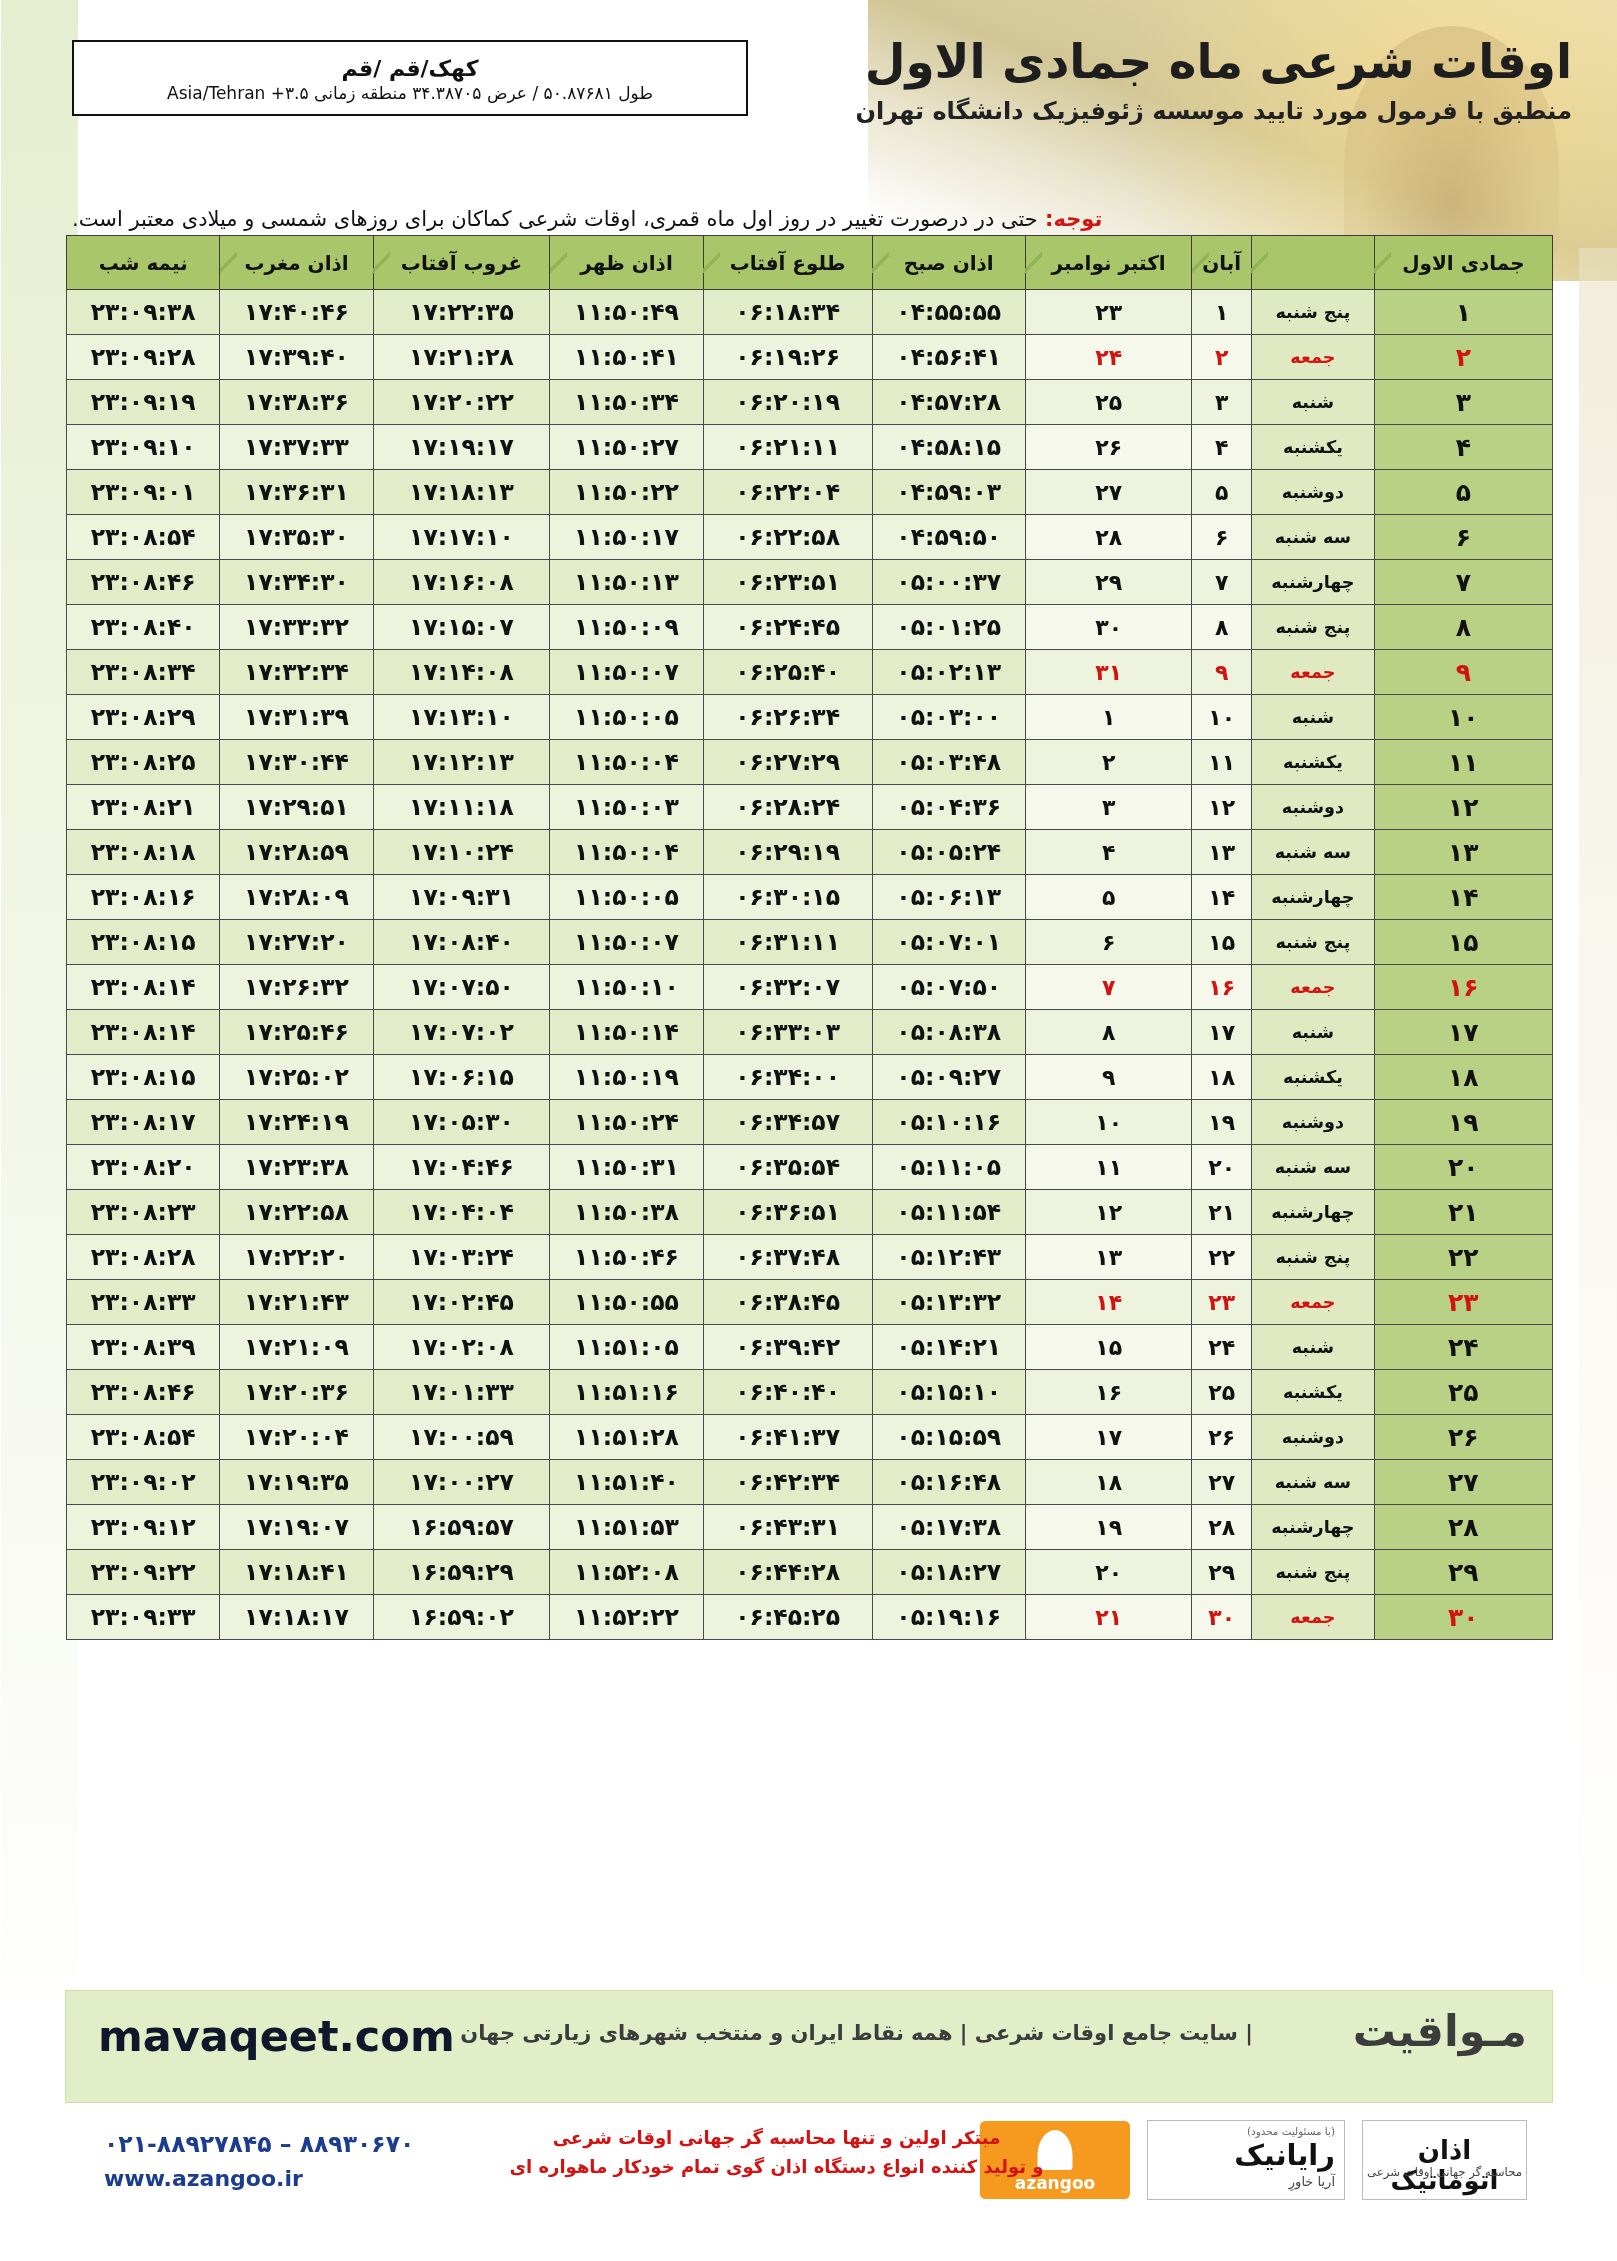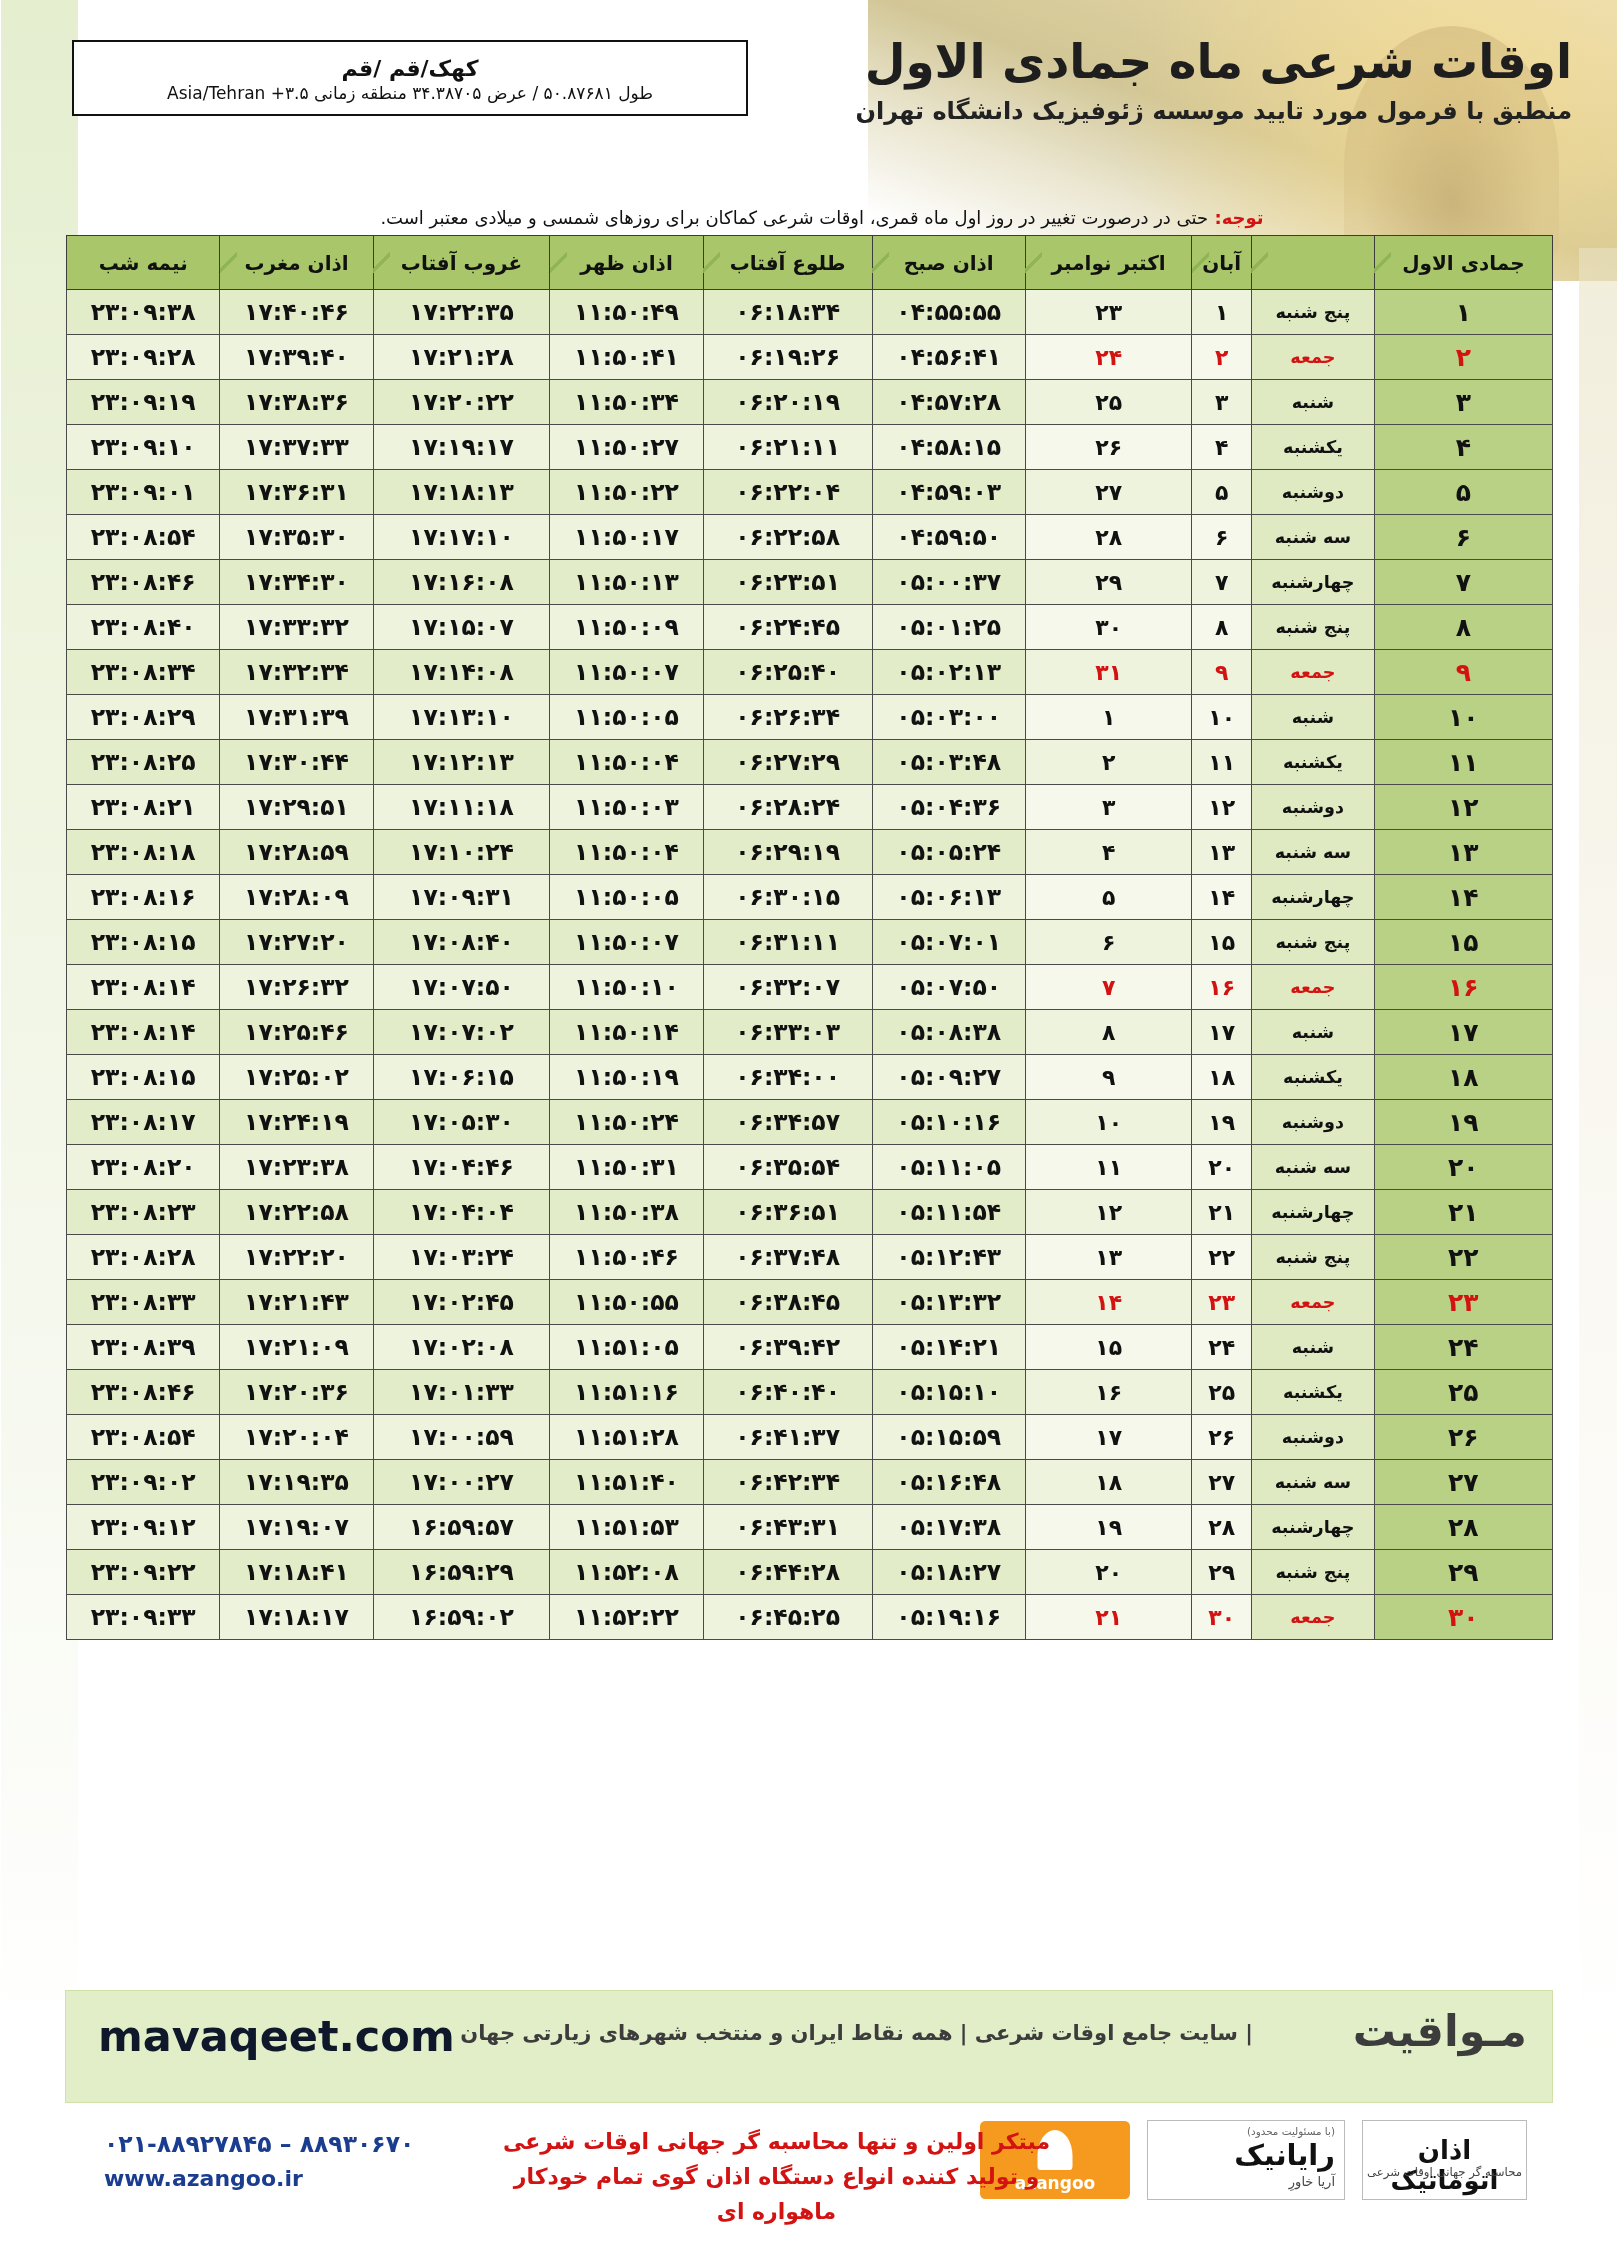--- a/index.html
+++ b/index.html
@@ -45,22 +45,22 @@
   .citybox{
     position:absolute;top:40px;left:72px;width:659px;border:2px solid #111;
     background:rgba(255,255,255,.85);padding:9px 6.5px 10.4px;text-align:center;z-index:6;
   }
   .city-name{font-size:35px;font-weight:bold;color:#111;line-height:1;}
   .city-alt{font-size:22px;font-weight:bold;color:#111;margin-top:5.2px;}
   .city-geo{font-size:17px;color:#111;margin-top:2px;}
 
   
   .note{
-    position:absolute;top:207px;right:46px;left:72px;text-align:center;
-    font-size:18px;color:#111;z-index:6;font-weight:bold;
+    position:absolute;top:207px;right:46px;left:72px;text-align:left;
+    font-size:21px;color:#111;z-index:6;font-weight:bold;
   }
   .note .red{color:#d31212;}
   .note .norm{font-weight:normal;}
 
   
   table{
     position:absolute;top:235px;right:65px;left:65px;
     border-collapse:collapse;width:1487px;z-index:6;background:#fff;
   }
   th,td{border:1.3px solid #4a4a4a;text-align:center;}
@@ -102,21 +102,21 @@
     font-family:"DejaVu Sans",sans-serif;direction:ltr;
   }
   .foot-bot{position:absolute;left:65px;right:65px;top:2120px;height:117px;z-index:7;}
   .fb-phone{
     position:absolute;left:39px;top:6.5px;text-align:left;direction:ltr;
     font-size:23.5px;font-weight:bold;color:#1a3d8f;line-height:1.5;
   }
   .fb-phone .web{font-size:22px;}
   .fb-text{
     position:absolute;left:431px;top:3.9px;width:561px;text-align:center;
-    font-size:22px;font-weight:bold;color:#d31212;line-height:1.6;
+    font-size:18px;font-weight:bold;color:#d31212;line-height:1.6;
   }
   .fb-logos{position:absolute;right:26px;top:0;display:flex;align-items:center;gap:17px;}
   .logo-azan{
     width:150px;height:78px;background:#f59a1e;border-radius:5.2px;position:relative;
     display:flex;align-items:center;justify-content:center;
   }
   .logo-azan .dome{
     position:absolute;top:9px;left:50%;transform:translateX(-50%);
     width:35px;height:40px;background:#fff;border-radius:50% 50% 8% 8%/65% 65% 10% 10%;
   }

